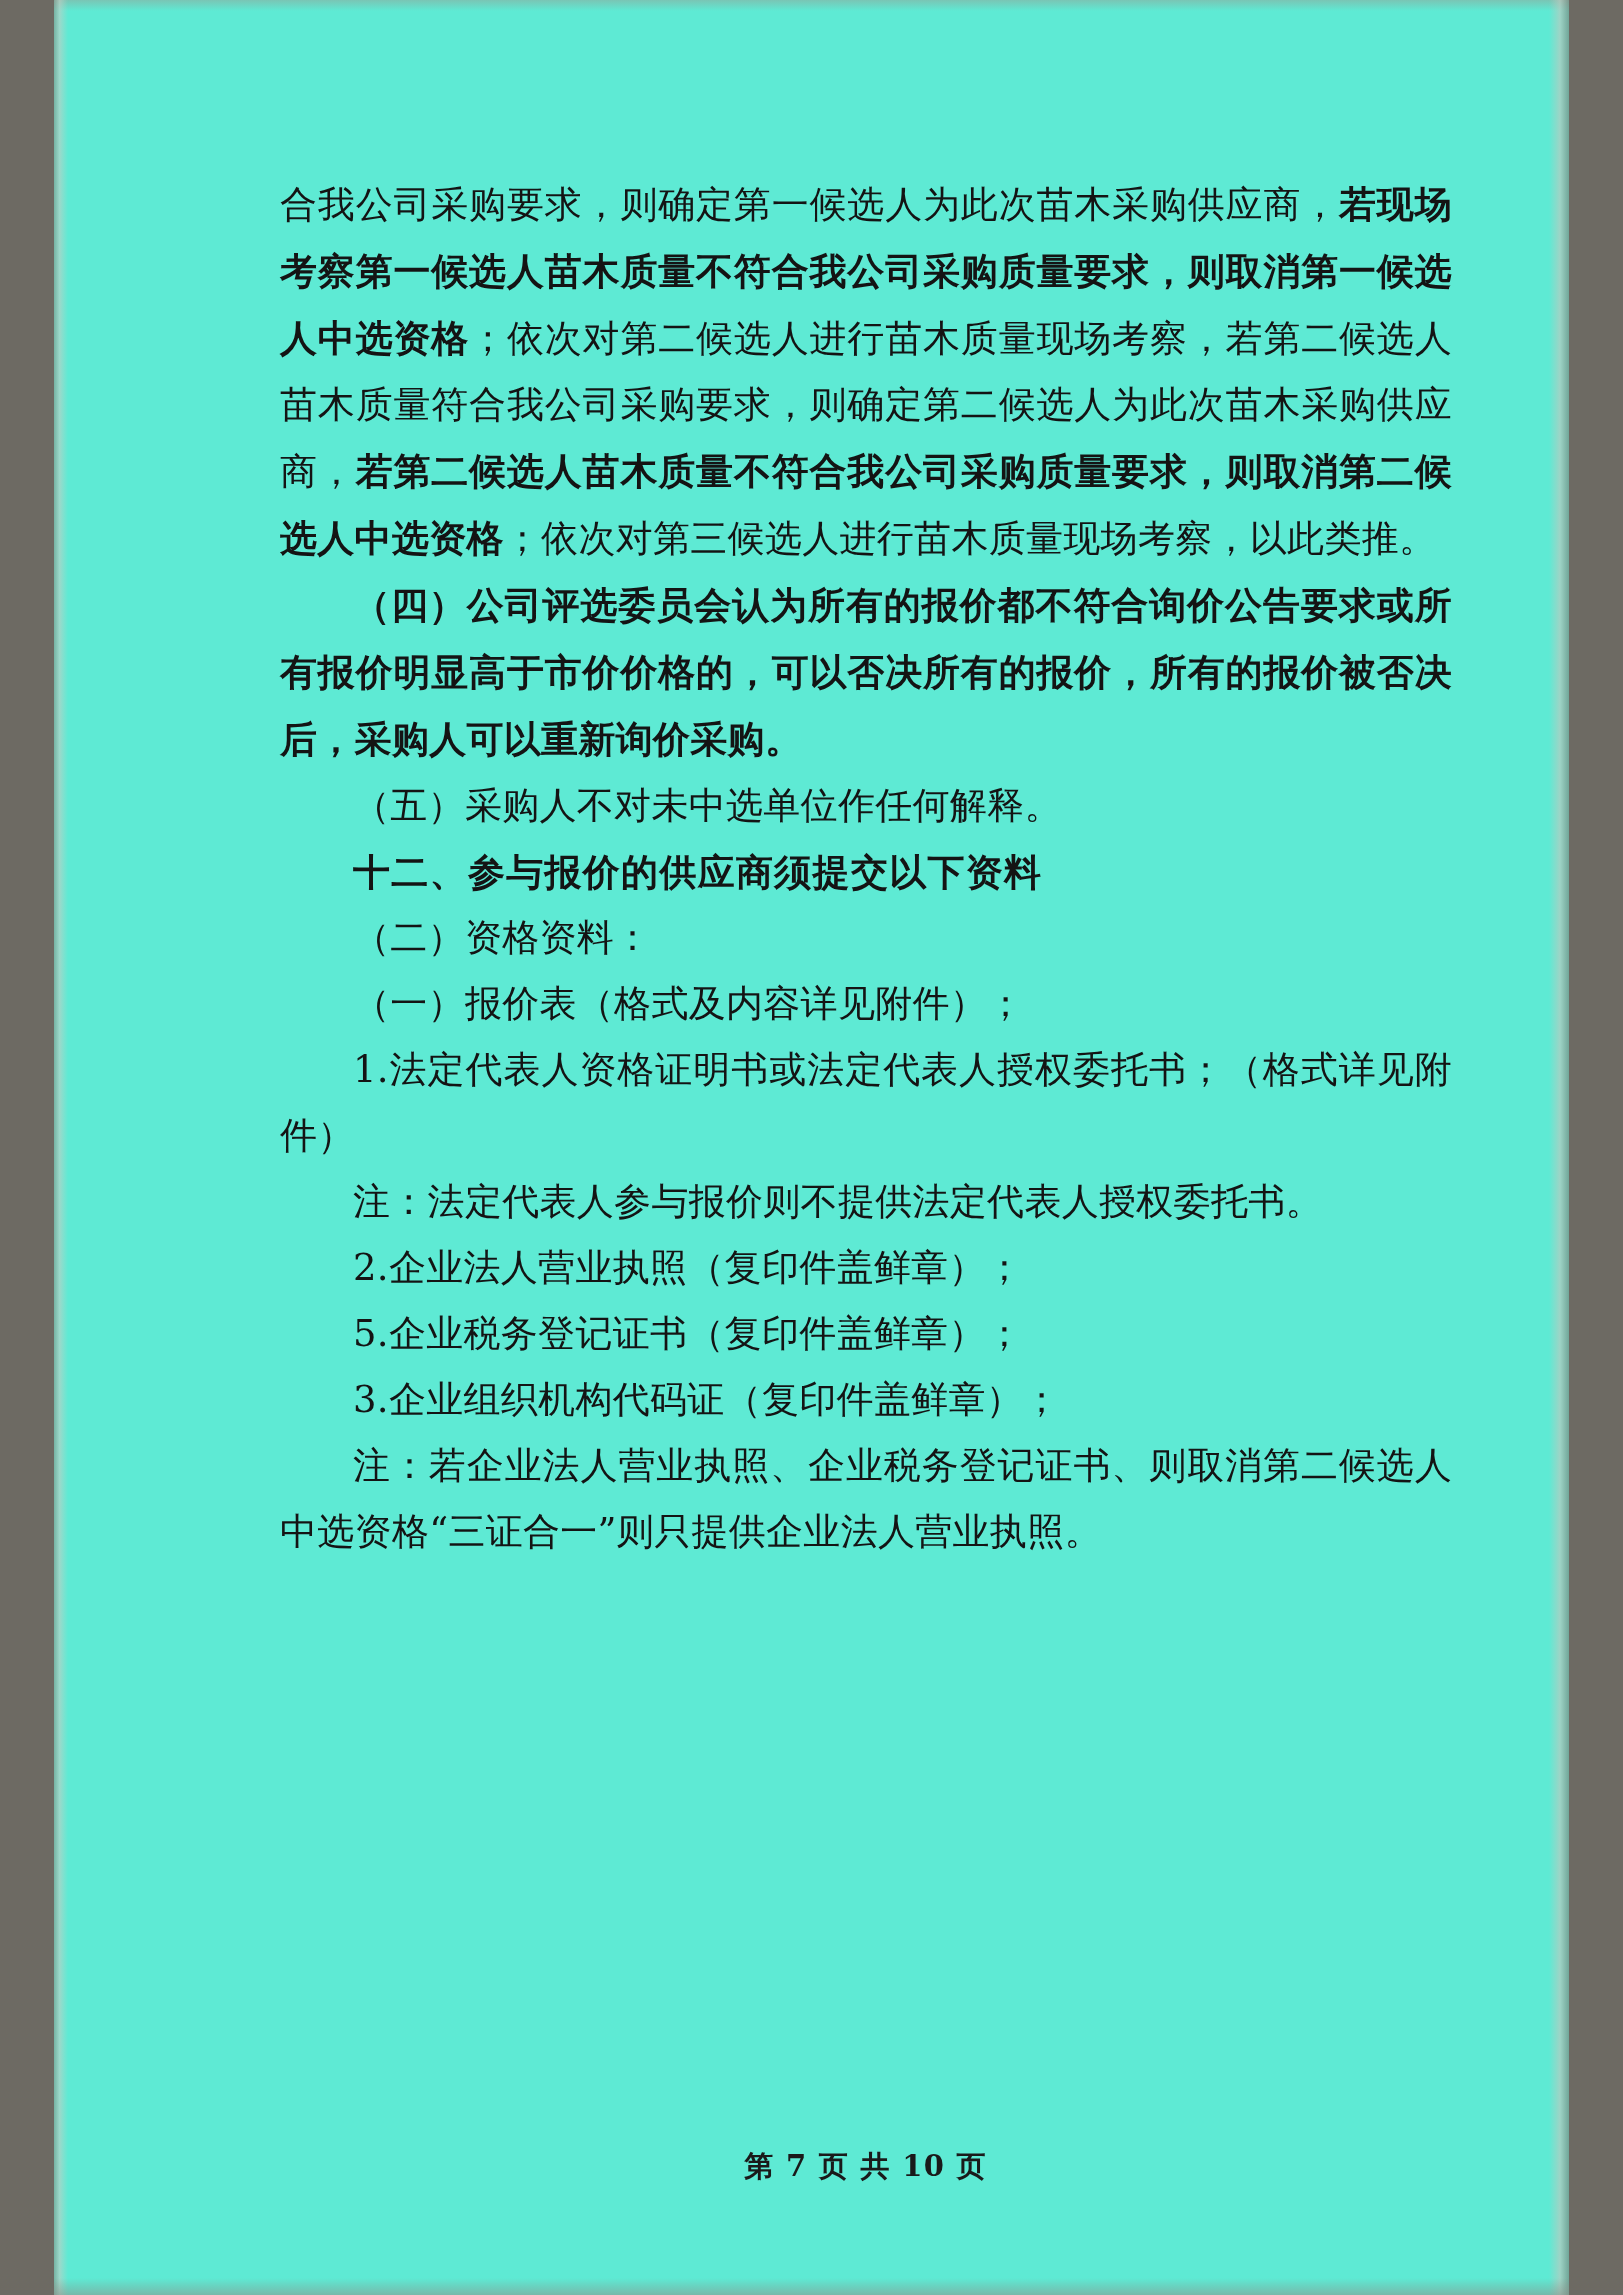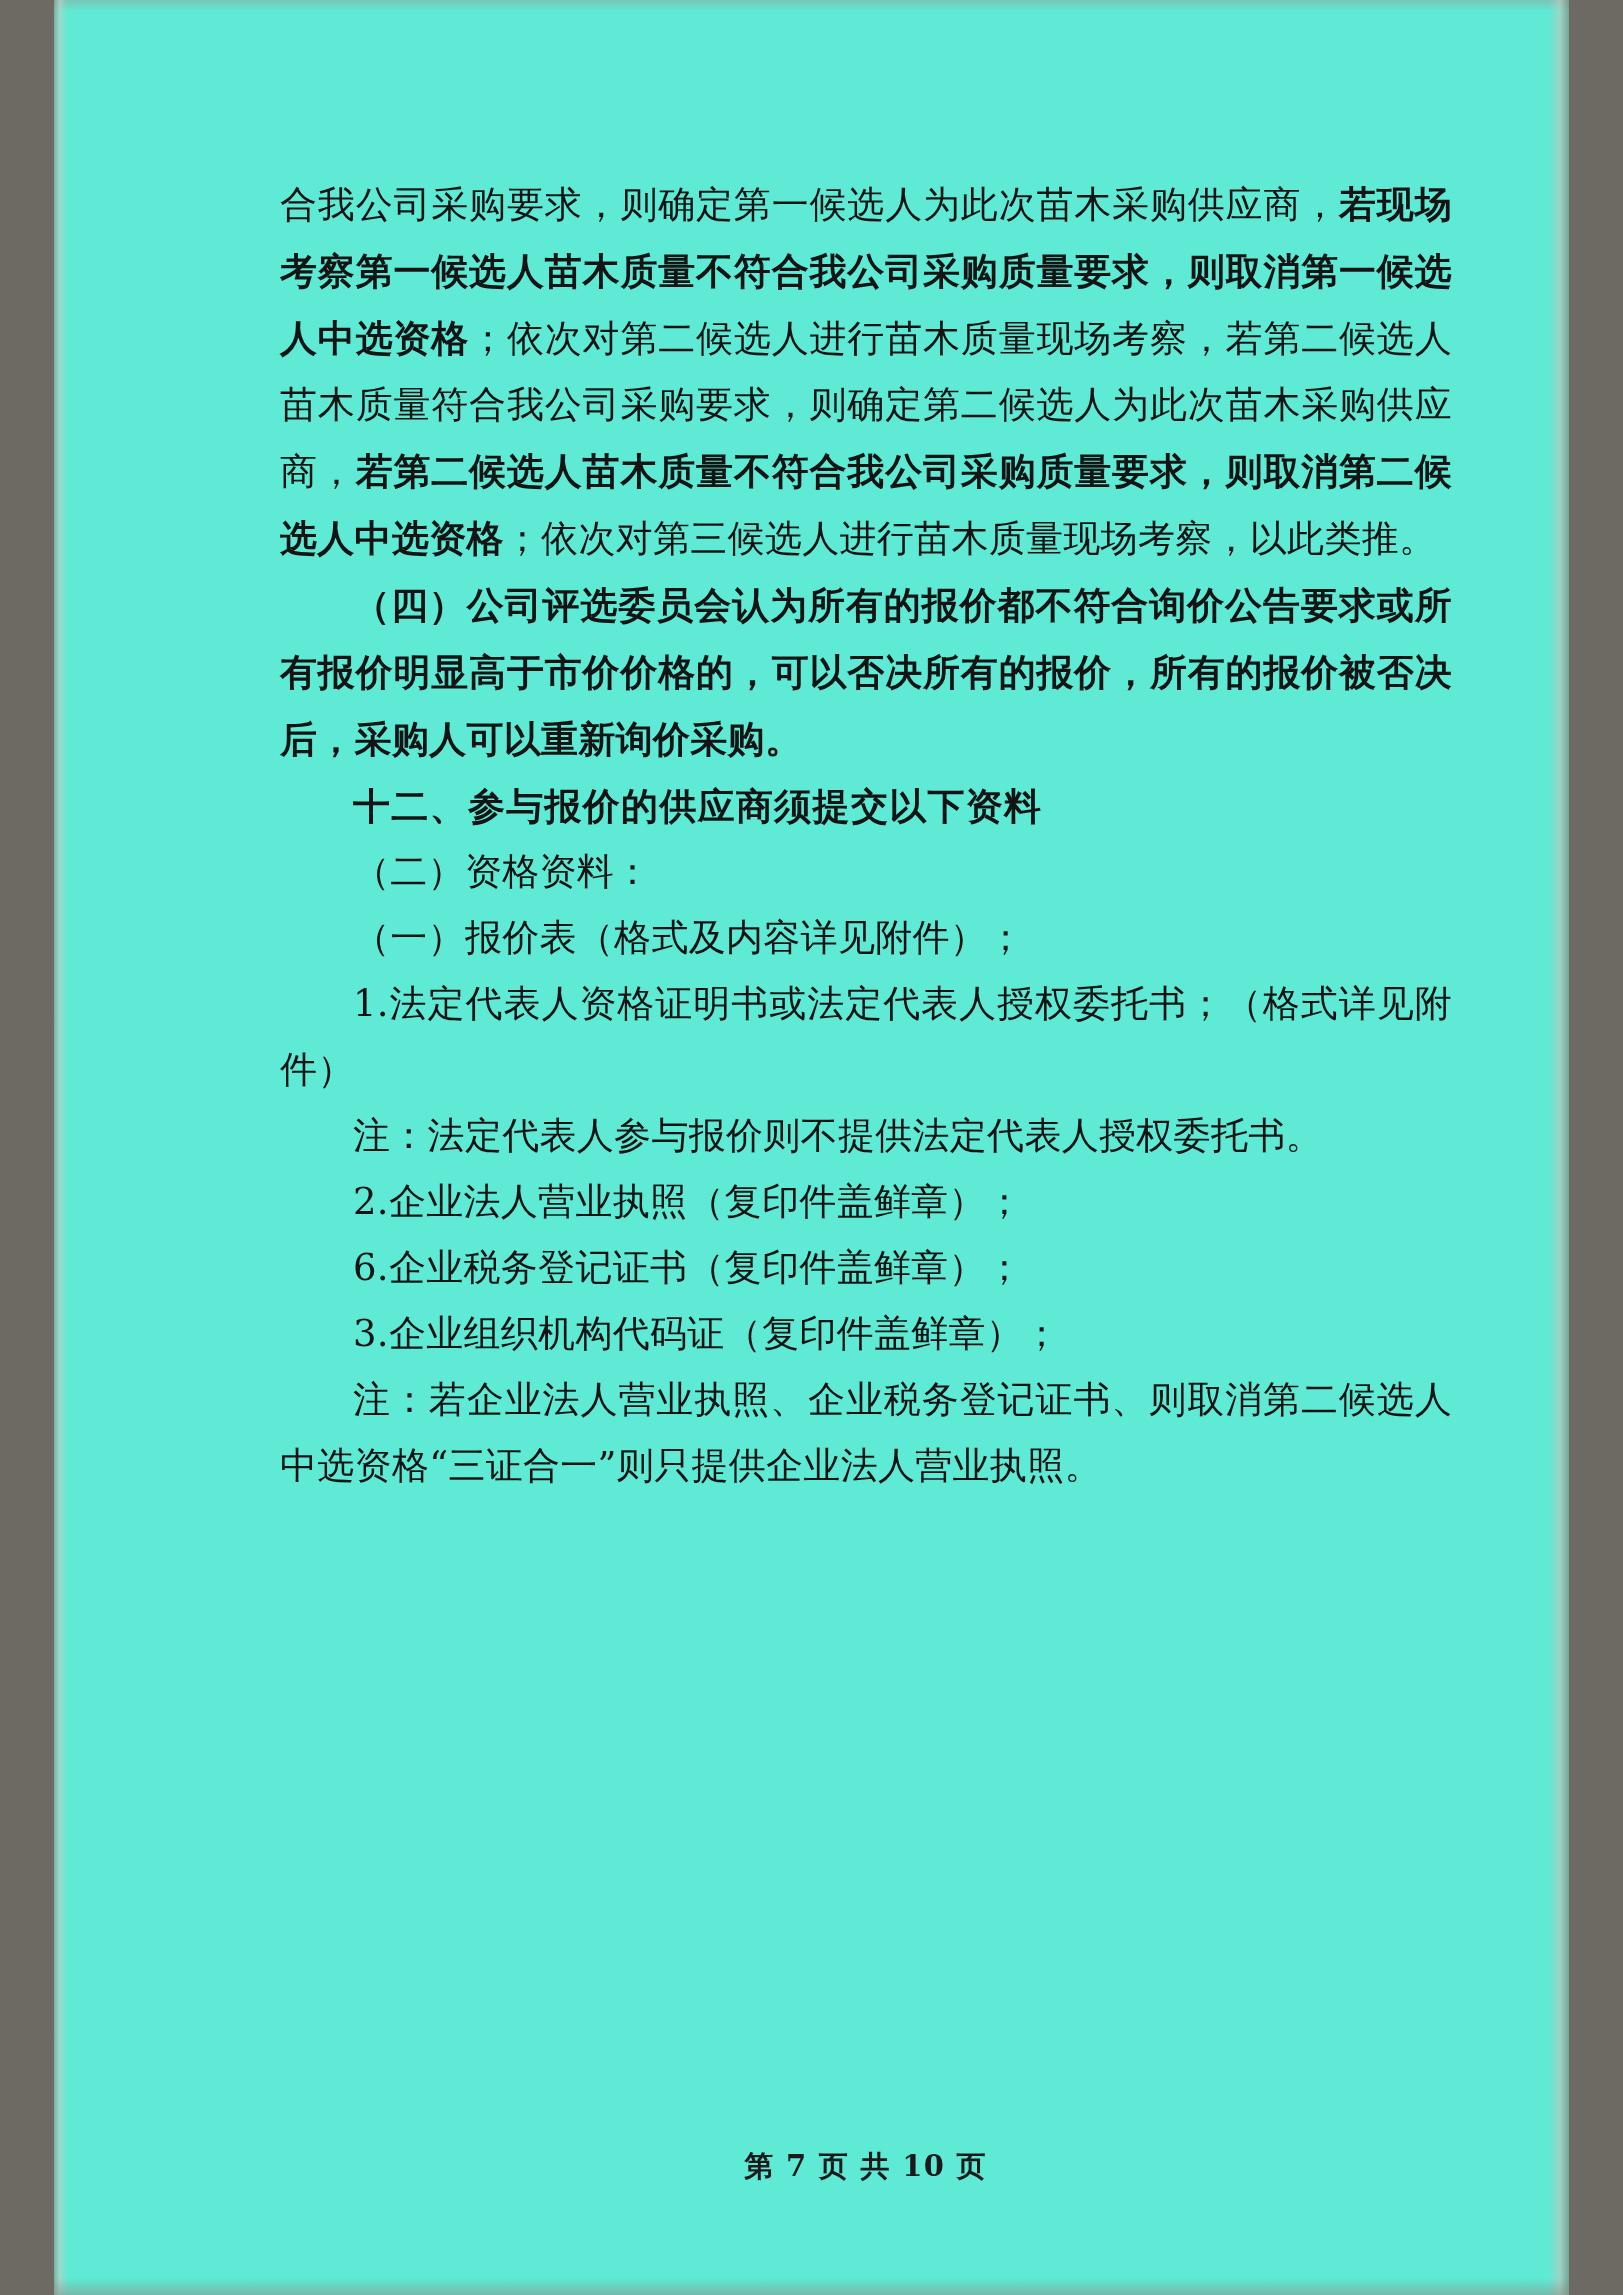--- a/index.html
+++ b/index.html
@@ -93,26 +93,27 @@
 
 <div class="page">
   <div class="paper-edge-top"></div>
   <div class="paper-edge-left"></div>
   <div class="paper-edge-right"></div>
   <div class="paper-edge-bottom"></div>
 
   <div class="content" id="doc-body">
       <p class="mixed"><span>合我公司采购要求，则确定第一候选人为此次苗木采购供应商，</span><b>若现场考察第一候选人苗木质量不符合我公司采购质量要求，则取消第一候选人中选资格</b><span>；依次对第二候选人进行苗木质量现场考察，若第二候选人苗木质量符合我公司采购要求，则确定第二候选人为此次苗木采购供应商，</span><b>若第二候选人苗木质量不符合我公司采购质量要求，则取消第二候选人中选资格</b><span>；依次对第三候选人进行苗木质量现场考察，以此类推。</span></p>
       <p class="indent"><b>（四）公司评选委员会认为所有的报价都不符合询价公告要求或所有报价明显高于市价价格的，可以否决所有的报价，所有的报价被否决后，采购人可以重新询价采购。</b></p>
+      <p class="indent"><span>（五）采购人不对未中选单位作任何解释。</span></p>
       <p class="heading"><b>十二、参与报价的供应商须提交以下资料</b></p>
       <p class="indent"><span>（二）资格资料：</span></p>
       <p class="indent"><span>（一）报价表（格式及内容详见附件）；</span></p>
       <p class="indent"><span>1.法定代表人资格证明书或法定代表人授权委托书；（格式详见附件）</span></p>
       <p class="indent"><span>注：法定代表人参与报价则不提供法定代表人授权委托书。</span></p>
       <p class="indent"><span>2.企业法人营业执照（复印件盖鲜章）；</span></p>
-      <p class="indent"><span>6.企业税务登记证书（复印件盖鲜章）；</span></p>
+      <p class="indent"><span>5.企业税务登记证书（复印件盖鲜章）；</span></p>
       <p class="indent"><span>3.企业组织机构代码证（复印件盖鲜章）；</span></p>
       <p class="indent"><span>注：若企业法人营业执照、企业税务登记证书、则取消第二候选人中选资格“三证合一”则只提供企业法人营业执照。</span></p>
     </div>
 
   <div class="footer">第 7 页 共 10 页</div>
 </div>
 
 
 </body></html>

